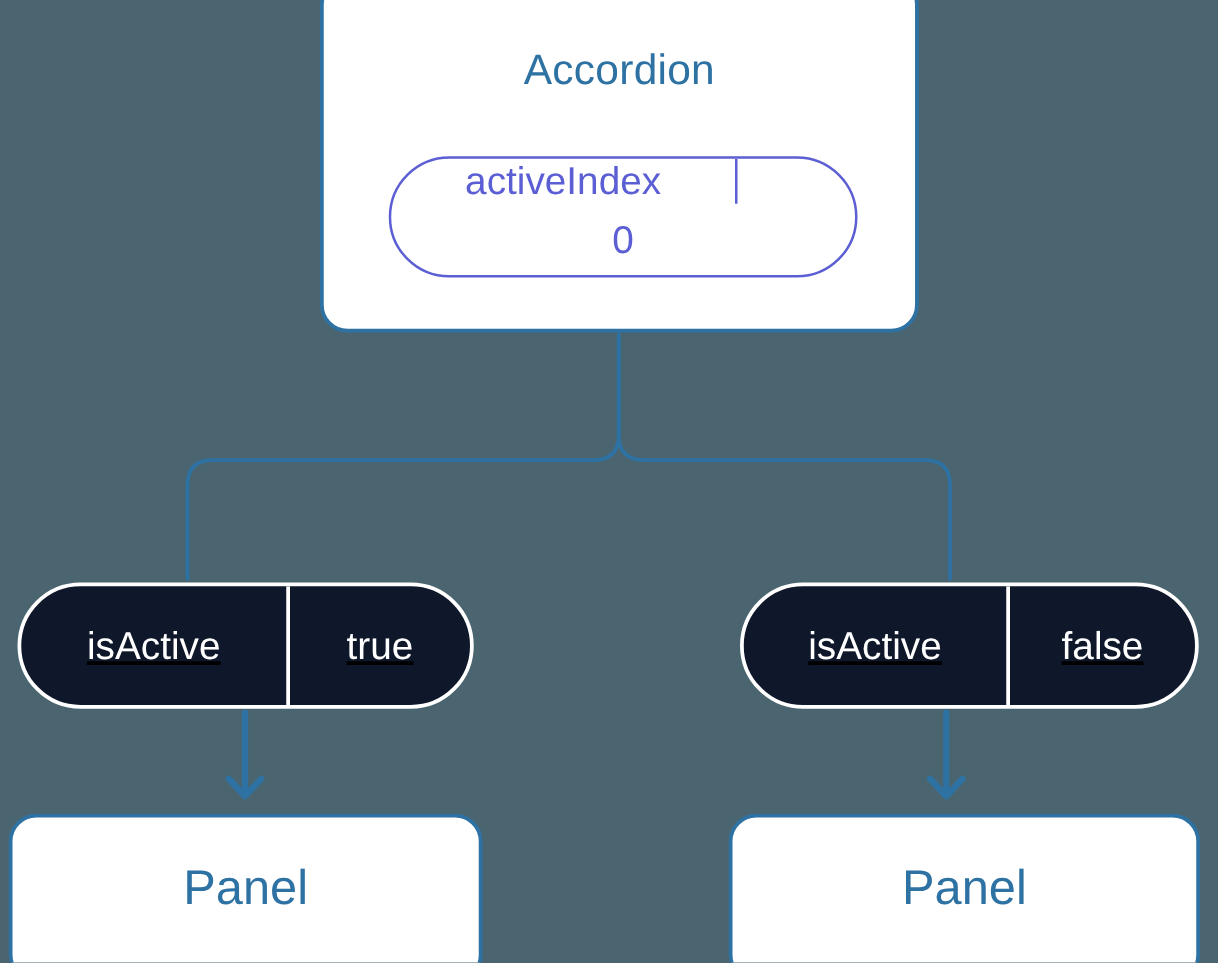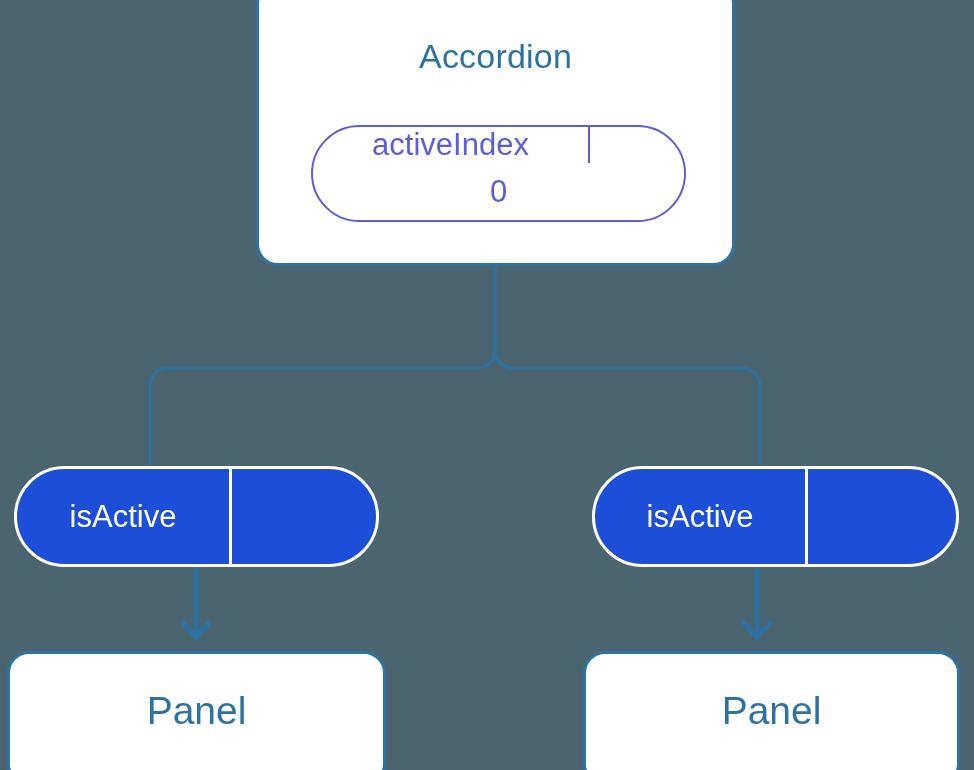--- a/index.html
+++ b/index.html
@@ -95,22 +95,23 @@
   .pill.outline .val {
     flex: 1;
     color: #5c5fd4;
     font-size: 31px;
   }
 
   
   .pill.filled {
     position: absolute;
     height: 101px;
-    background: #1d4ed8;
+    background: #0f172a;
     border: 3px solid #ffffff;
+    text-decoration: underline;
   }
   .pill.filled .key,
   .pill.filled .val {
     color: #ffffff;
     font-size: 31px;
   }
   .pill.filled .key {
     border-right: 3px solid #ffffff;
   }
 
@@ -186,24 +187,26 @@
     <div id="accordion-title">Accordion</div>
 
     <div class="pill outline">
       <div class="key">activeIndex</div>
       <div class="val">0</div>
     </div>
   </div>
 
   <div class="pill filled" id="pill-left">
     <div class="key">isActive</div>
+    <div class="val">true</div>
   </div>
 
   <div class="pill filled" id="pill-right">
     <div class="key">isActive</div>
+    <div class="val">false</div>
   </div>
 
   <div class="card panel-card" id="panel-left">
     <div class="panel-label">Panel</div>
   </div>
 
   <div class="card panel-card" id="panel-right">
     <div class="panel-label">Panel</div>
   </div>
 

